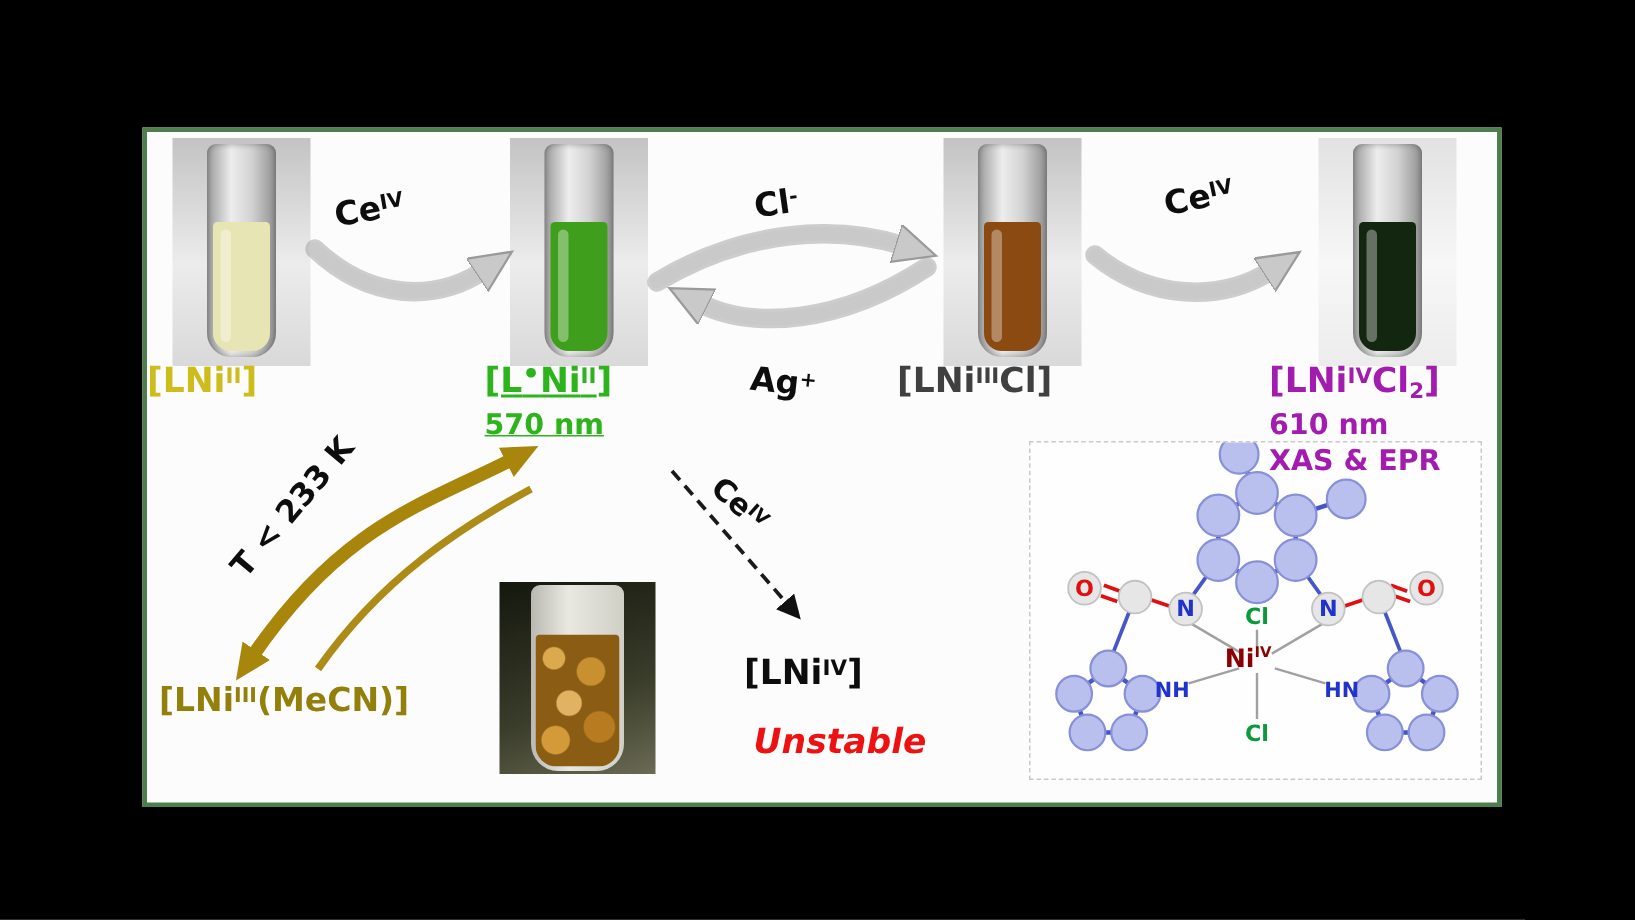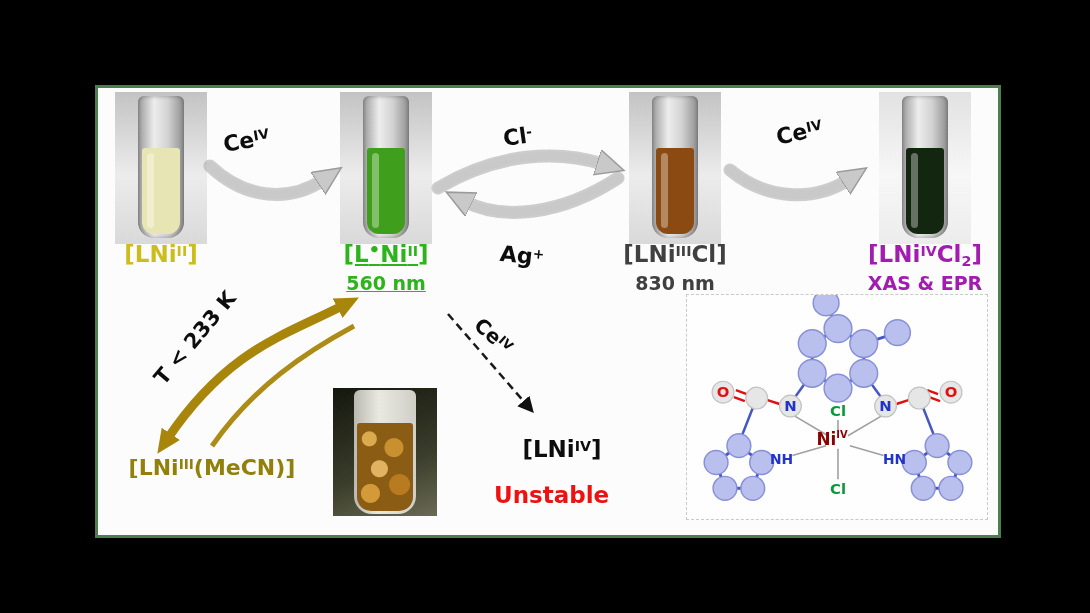--- a/index.html
+++ b/index.html
@@ -32,28 +32,28 @@
           border-radius:3px 3px 14px 14px;
           background:
             radial-gradient(circle at 22% 18%, #dba94e 7px, transparent 8px),
             radial-gradient(circle at 66% 28%, #c8902f 9px, transparent 10px),
             radial-gradient(circle at 40% 52%, #e2b263 8px, transparent 9px),
             radial-gradient(circle at 76% 70%, #b87b20 10px, transparent 11px),
             radial-gradient(circle at 24% 80%, #d49a3a 9px, transparent 10px),
             #8a5c14;}
 
   
-  .species{position:absolute;font-weight:bold;font-size:23px;text-align:center;z-index:5;}
+  .species{position:absolute;font-weight:bold;font-size:23px;text-align:left;z-index:5;}
   .species .line{line-height:27px;}
   .species .nm{font-size:19px;line-height:24px;}
   .sup{font-size:0.62em;position:relative;top:-0.45em;}
   .sub{font-size:0.62em;position:relative;top:0.25em;}
   .rad{position:relative;top:-0.32em;font-size:0.8em;}
   .alabel{position:absolute;font-weight:bold;font-size:22px;color:#0d0d0d;z-index:6;white-space:nowrap;}
-  .status{position:absolute;font-weight:bold;font-size:23px;text-align:left;z-index:5;}
+  .status{position:absolute;font-weight:bold;font-size:23px;text-align:center;z-index:5;font-style:italic;}
 
   .arrows{position:absolute;left:0;top:0;z-index:3;pointer-events:none;}
 
   .structure{position:absolute;left:588px;top:206px;width:302px;height:226px;
              border:1px dashed #c9c9c9;background:#fefefe;z-index:4;}
 </style>
 </head>
 <body>
 
 <div class="figure">
@@ -148,30 +148,30 @@
     <div class="alabel" style="left:374px;top:236px;font-size:20px;transform:rotate(42deg)">
       <span>Ce</span><span class="sup">IV</span>
     </div>
 
     <div class="species" style="left: 0px; top: 153px; width: 126px; color: rgb(205, 189, 26);">
       <div class="line"><span>[LNi</span><span class="sup">II</span><span>]</span></div>
     </div>
 
     <div class="species" style="left: 225px; top: 153px; width: 126px; color: rgb(45, 179, 28); text-decoration: underline;">
       <div class="line"><span>[L</span><span class="rad">•</span><span>Ni</span><span class="sup">II</span><span>]</span></div>
-      <div class="line nm">560 nm</div>
+      <div class="line nm">570 nm</div>
     </div>
 
     <div class="species" style="left: 500px; top: 153px; width: 154px; color: #404040;">
       <div class="line"><span>[LNi</span><span class="sup">III</span><span>Cl]</span></div>
-      <div class="line nm">830 nm</div>
     </div>
 
     <div class="species" style="left: 748px; top: 153px; width: 158px; color: #a21caf;">
       <div class="line"><span>[LNi</span><span class="sup">IV</span><span>Cl</span><span class="sub">2</span><span>]</span></div>
+      <div class="line nm">610 nm</div>
       <div class="line nm">XAS &amp; EPR</div>
     </div>
 
     <div class="species" style="left: 398px; top: 348px; width: 132px; color: rgb(13, 13, 13);">
       <div class="line"><span>[LNi</span><span class="sup">IV</span><span>]</span></div>
     </div>
 
     <div class="species" style="left: 8px; top: 366px; width: 212px; font-size: 22px; color: rgb(146, 128, 10);">
       <div class="line"><span>[LNi</span><span class="sup">III</span><span>(MeCN)]</span></div>
     </div>

